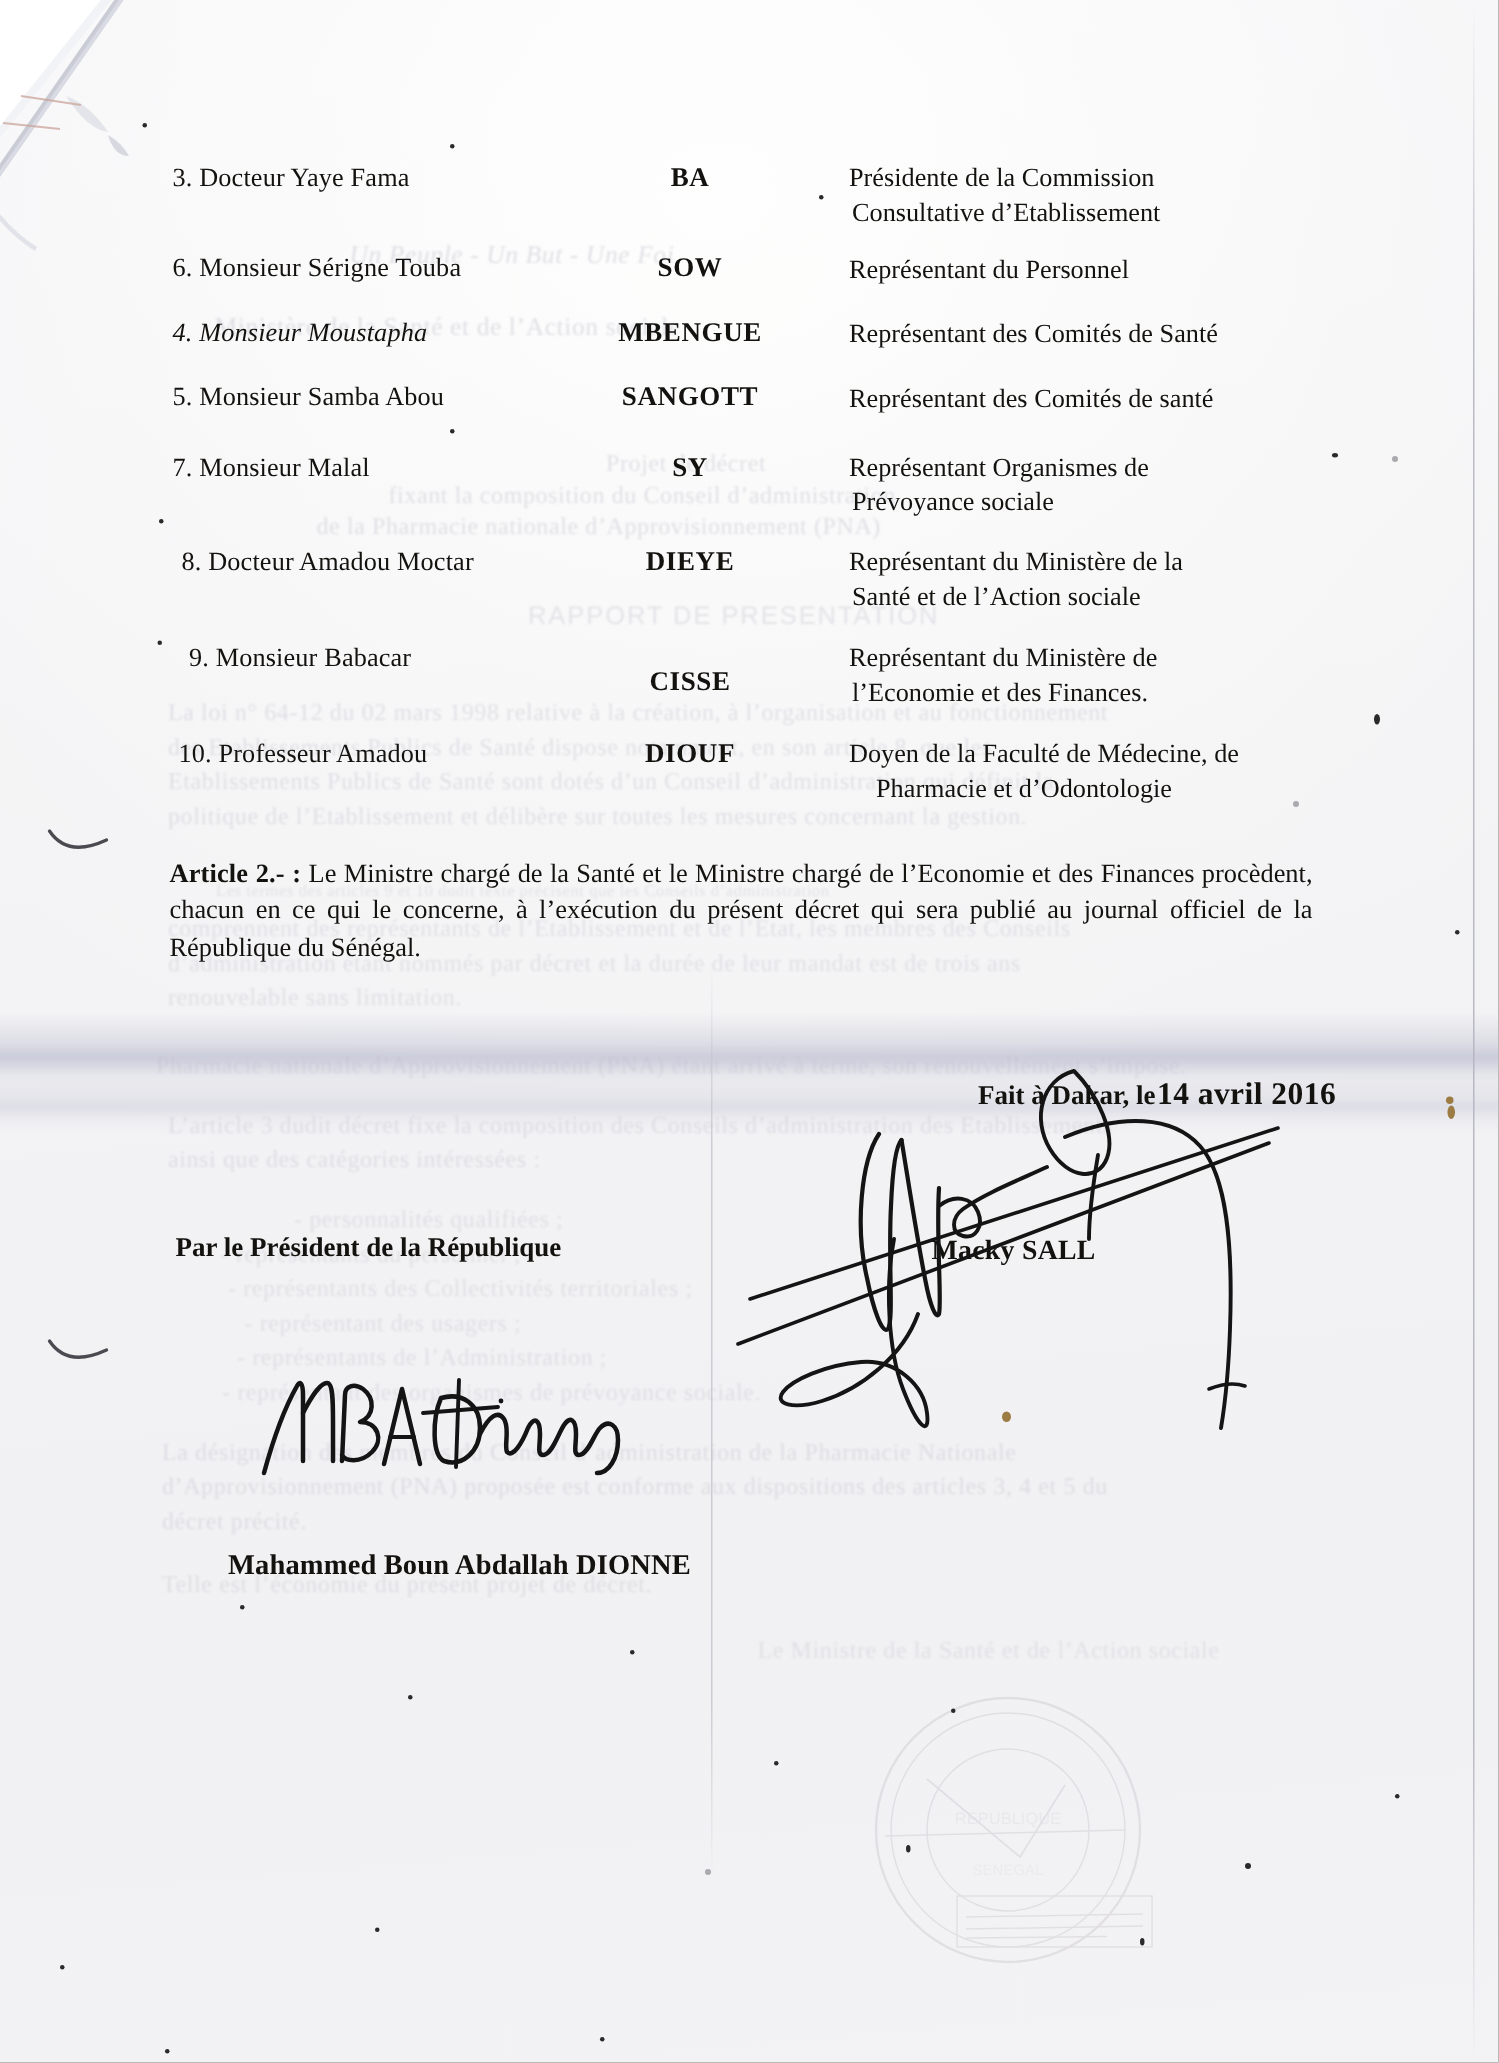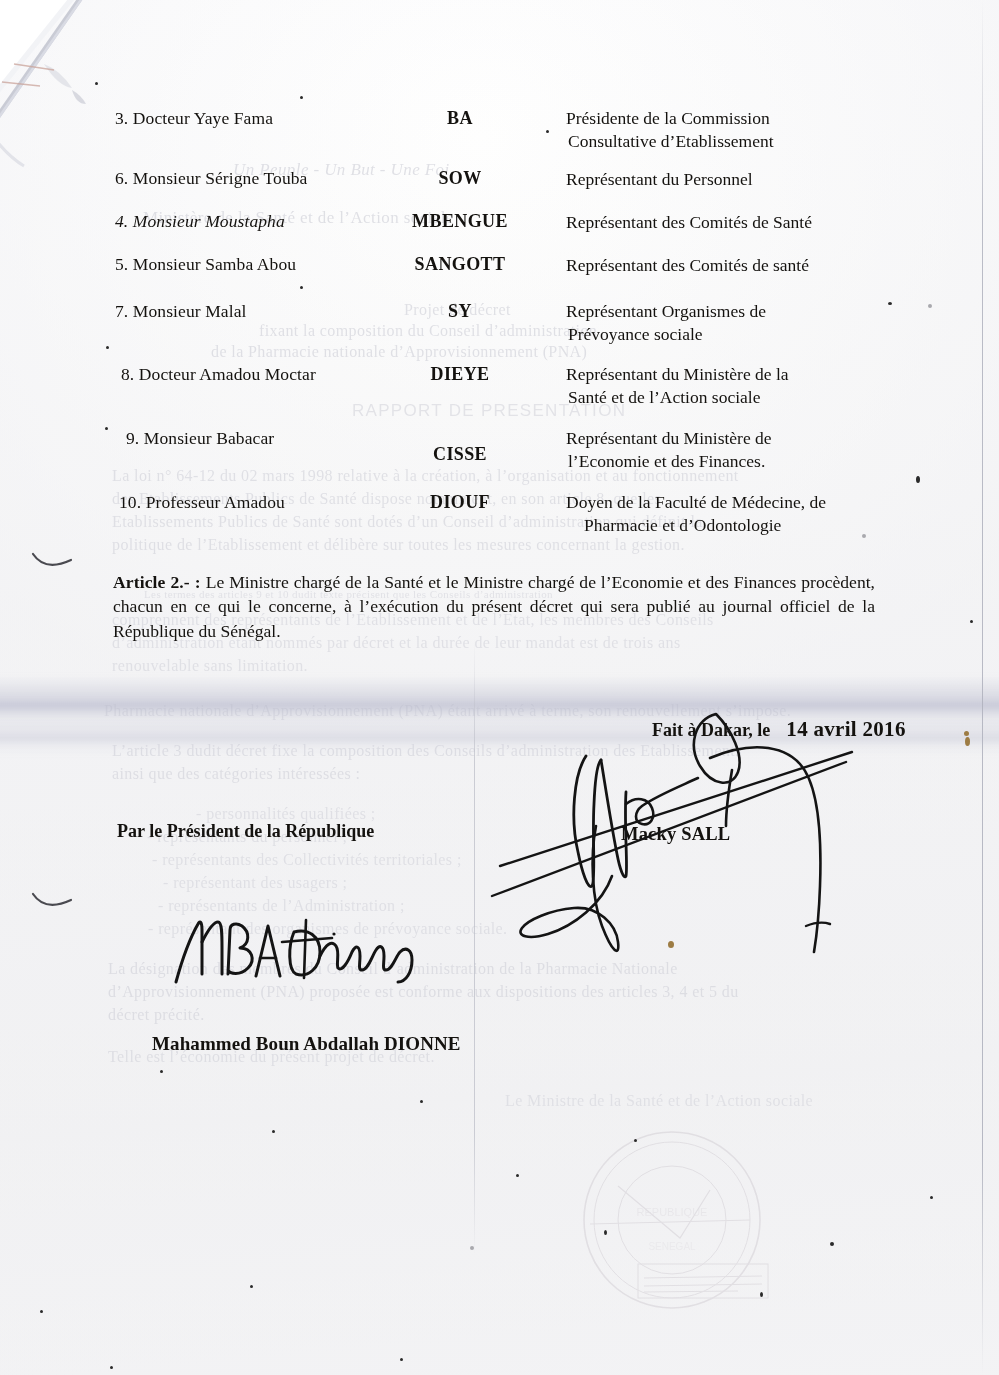--- a/index.html
+++ b/index.html
@@ -111,21 +111,21 @@
   .article b { font-weight: bold; letter-spacing: .1px; }
 
   
   .date-line {
     position: absolute;
     left: 652px; top: 717px;
     font-size: 18px;
     font-weight: bold;
     white-space: nowrap;
   }
-  .date-line .dval { font-size: 21px; margin-left: 16px; letter-spacing: .3px; }
+  .date-line .dval { font-size: 21px; margin-left: 1px; letter-spacing: .3px; }
 
   .pres-name {
     position: absolute;
     left: 621px; top: 824px;
     font-size: 18.5px;
     font-weight: bold;
     letter-spacing: .2px;
     white-space: nowrap;
   }
 

